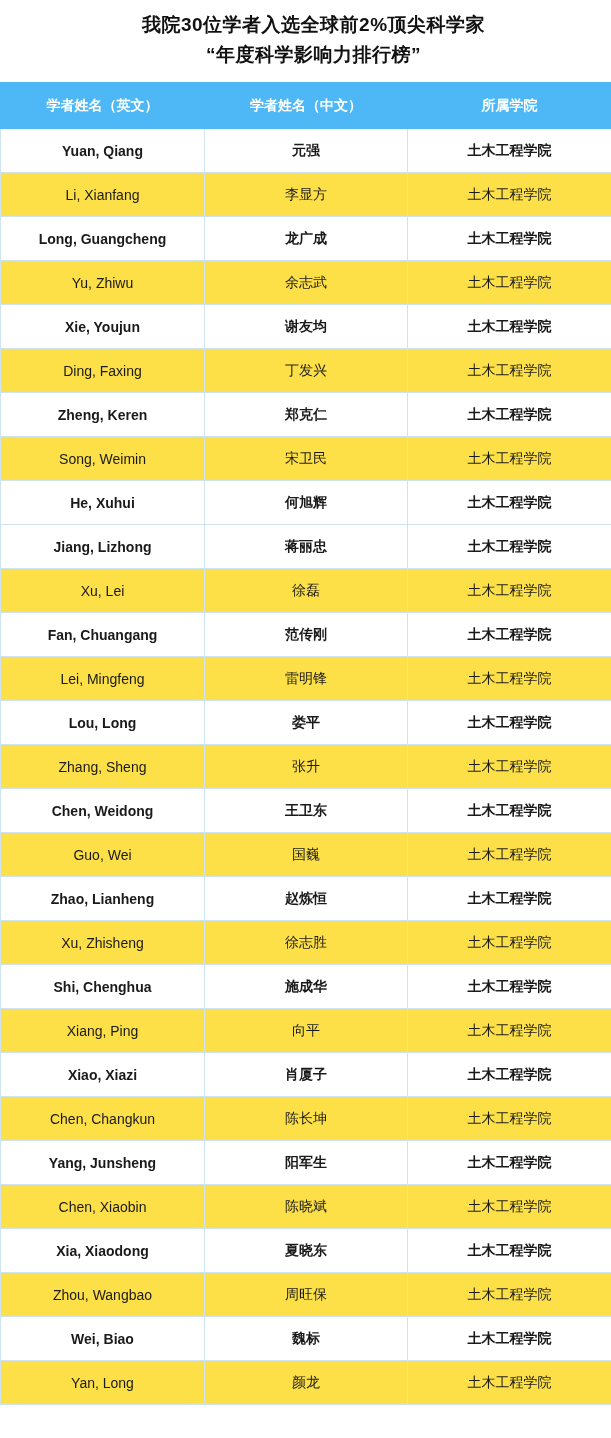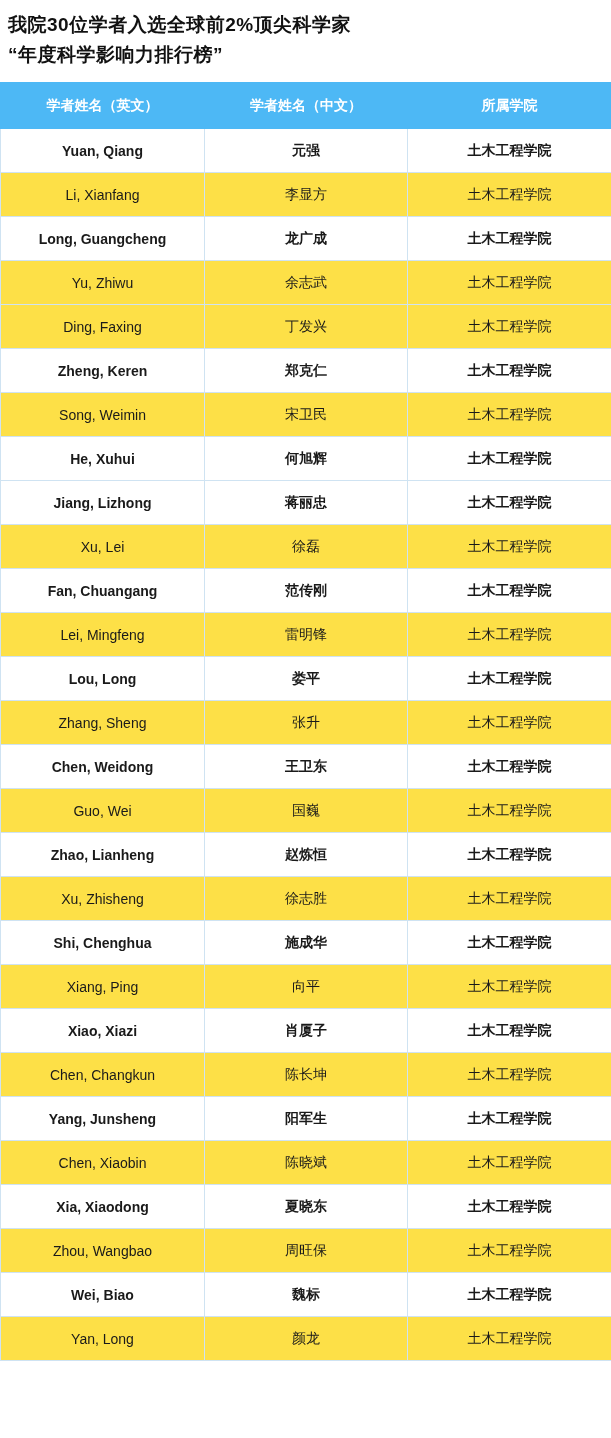--- a/index.html
+++ b/index.html
@@ -10,22 +10,22 @@
     width: 611px;
     background: #ffffff;
     font-family: "Liberation Sans", "DejaVu Sans", sans-serif;
     color: #1a1a1a;
   }
   .page {
     width: 611px;
     box-sizing: border-box;
   }
   .title-block {
-    text-align: left;
-    padding: 10px 20px 12px 8px;
+    text-align: center;
+    padding: 10px 20px 12px 36px;
   }
   .title-line {
     font-size: 19px;
     font-weight: bold;
     line-height: 30px;
     letter-spacing: 0.5px;
     color: #111111;
   }
   table.roster {
     width: 611px;
@@ -99,20 +99,25 @@
         <tr class="odd">
           <td>Long, Guangcheng</td>
           <td>龙广成</td>
           <td>土木工程学院</td>
         </tr>
         <tr class="even">
           <td>Yu, Zhiwu</td>
           <td>余志武</td>
           <td>土木工程学院</td>
         </tr>
+        <tr class="odd">
+          <td>Xie, Youjun</td>
+          <td>谢友均</td>
+          <td>土木工程学院</td>
+        </tr>
         <tr class="even">
           <td>Ding, Faxing</td>
           <td>丁发兴</td>
           <td>土木工程学院</td>
         </tr>
         <tr class="odd">
           <td>Zheng, Keren</td>
           <td>郑克仁</td>
           <td>土木工程学院</td>
         </tr>

